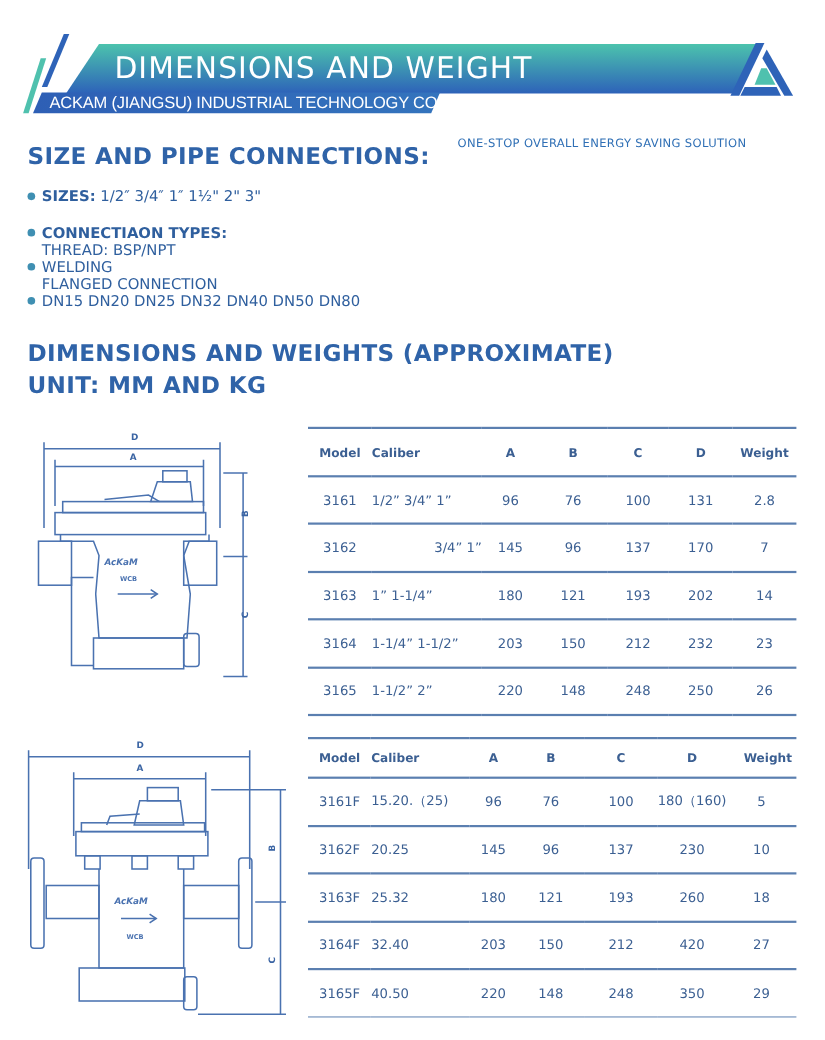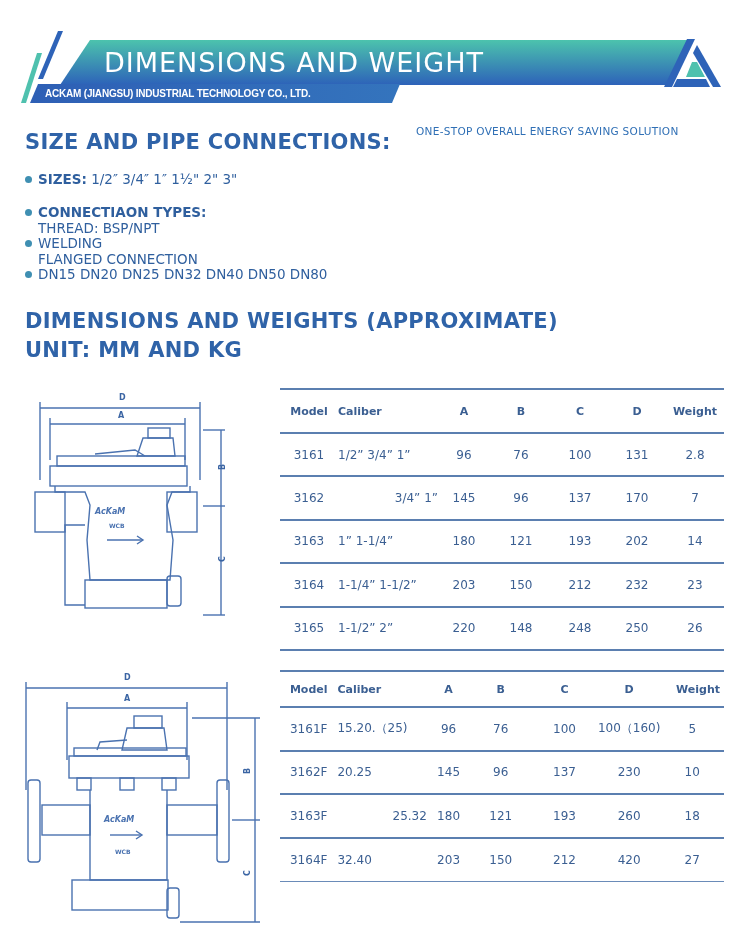--- a/index.html
+++ b/index.html
@@ -9,21 +9,21 @@
     
     .banner { position: absolute; left: 0; top: 0; width: 750px; height: 115px; padding-left: 28px; }
     .banner svg { position: absolute; left: 0; top: 0; }
     .banner-title {
       position: absolute; left: 104px; top: 45px; height: 36px;
       font-family: "DejaVu Sans", sans-serif; font-size: 27px; letter-spacing: 1px;
       color: #ffffff; font-weight: normal; line-height: 36px; white-space: nowrap;
     }
     .banner-company {
       position: absolute; left: 45px; top: 85px; height: 18px;
-      font-family: "Liberation Sans", sans-serif; font-weight: bold; font-size: 10px;
+      font-family: "Liberation Sans", sans-serif; font-weight: normal; font-size: 15px;
       color: #ffffff; line-height: 18px; white-space: nowrap; letter-spacing: -0.2px;
     }
     .banner-slogan {
       position: absolute; left: 416px; top: 92px; height: 14px;
       font-family: "DejaVu Sans", sans-serif; font-size: 10.5px; color: #2f6fb5;
       line-height: 14px; white-space: nowrap; letter-spacing: 0.3px; margin-top: 32px;
     }
 
     
     .h-section {
@@ -280,44 +280,53 @@
     <th style="width:68px">C</th>
     <th style="width:58px">D</th>
     <th style="width:64px;text-align:right;padding-right:4px;">Weight</th>
   </tr>
   <tr class="row">
     <td>3161F</td>
     <td style="text-align:left">15.20.（25)</td>
     <td>96</td>
     <td>76</td>
     <td>100</td>
-    <td>100（160)</td>
+    <td>180（160)</td>
     <td>5</td>
   </tr>
   <tr class="row">
     <td>3162F</td>
     <td style="text-align:left">20.25</td>
     <td>145</td>
     <td>96</td>
     <td>137</td>
     <td>230</td>
     <td>10</td>
   </tr>
   <tr class="row">
     <td>3163F</td>
-    <td style="text-align:right">25.32</td>
+    <td style="text-align:left">25.32</td>
     <td>180</td>
     <td>121</td>
     <td>193</td>
     <td>260</td>
     <td>18</td>
   </tr>
   <tr class="row">
     <td>3164F</td>
     <td style="text-align:left">32.40</td>
     <td>203</td>
     <td>150</td>
     <td>212</td>
     <td>420</td>
     <td>27</td>
   </tr>
+  <tr class="row">
+    <td>3165F</td>
+    <td style="text-align:left">40.50</td>
+    <td>220</td>
+    <td>148</td>
+    <td>248</td>
+    <td>350</td>
+    <td>29</td>
+  </tr>
 </tbody>
   </table>
 
 </body></html>

